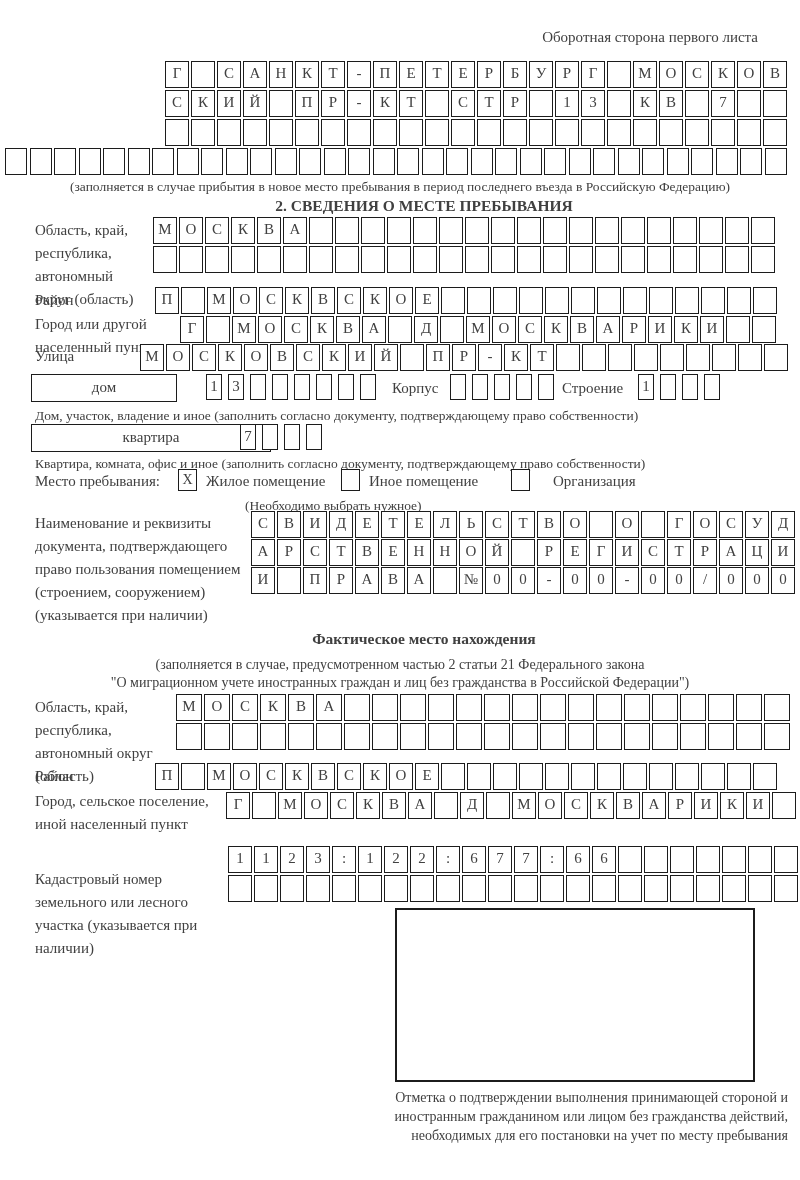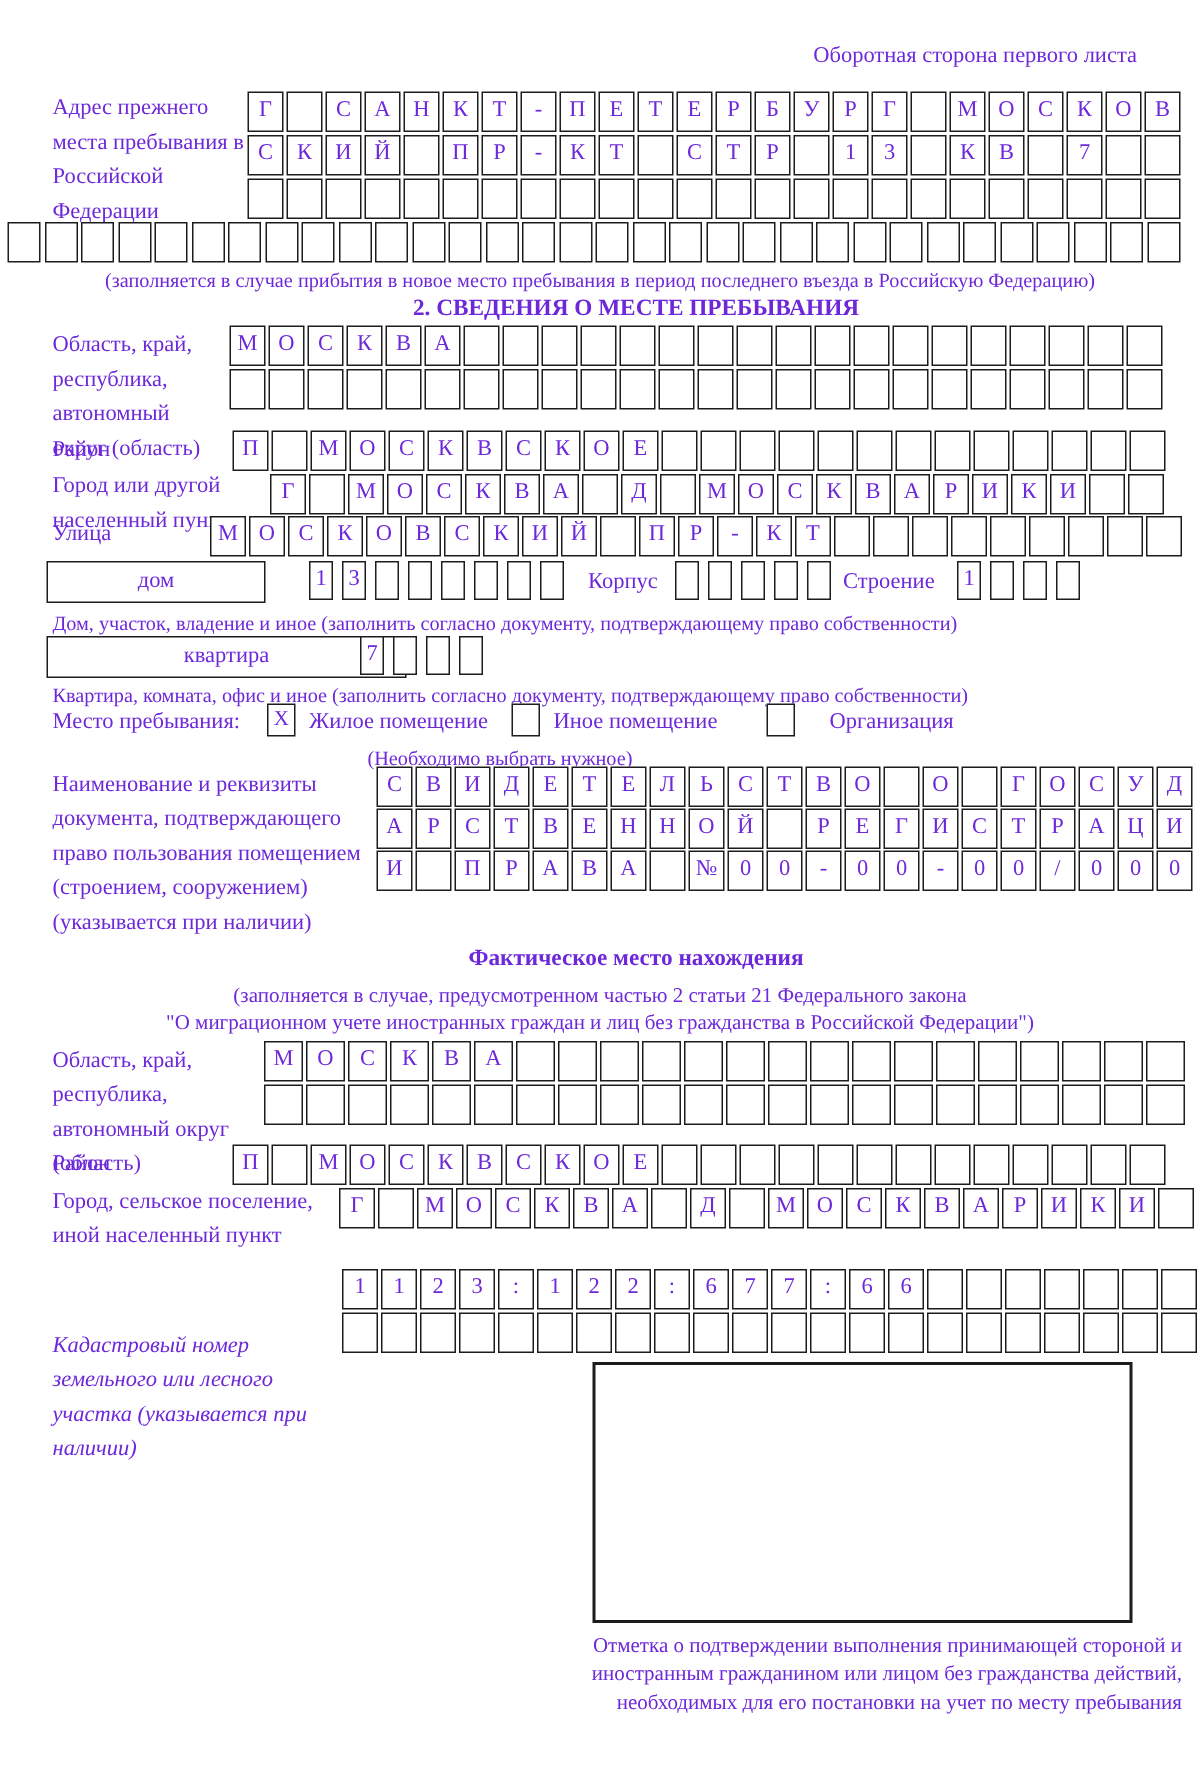--- a/index.html
+++ b/index.html
@@ -1,18 +1,18 @@
 <!DOCTYPE html>
 <html><head>
 <meta charset="utf-8">
 <style>
   html,body{margin:0;padding:0;background:#fff;}
   #page{
     position:relative; width:800px; height:1180px; background:#fff;
-    font-family:"Liberation Serif","DejaVu Serif",serif; color:#6d28d9;
+    font-family:"Liberation Serif","DejaVu Serif",serif; color:#404040;
     overflow:hidden;
   }
   .abs{position:absolute;}
   .lbl{font-size:15px; line-height:23px;}
   .cap{font-size:13.5px; line-height:17px;}
   .ttl{font-weight:bold; font-size:15.5px; text-align:center; width:800px;padding-left:24px;}
   .ctr{text-align:center; width:800px;}
   .cellrow{display:flex; align-items:flex-start;}
   .cell{
     box-sizing:border-box; flex:0 0 auto; width:24px; height:27px;
@@ -33,21 +33,20 @@
   }
   .markbox{box-sizing:border-box; border:2px solid #1c1c1c; background:#fff;}
 </style>
 </head>
 <body>
 
 <div id="page">
 
   <div class="abs lbl" style="top:26px; right:42px;">Оборотная сторона первого листа</div>
 
-  <div class="abs lbl" style="top:61px; left:35px; width:132px;">Адрес прежнего места пребывания в Российской Федерации</div>
   <div class="abs cellrow" style="top:61px; left:165px;">
       <span class="cell">Г</span>
       <span class="cell"></span>
       <span class="cell">С</span>
       <span class="cell">А</span>
       <span class="cell">Н</span>
       <span class="cell">К</span>
       <span class="cell">Т</span>
       <span class="cell">-</span>
       <span class="cell">П</span>
@@ -513,21 +512,21 @@
       <span class="cell">К</span>
       <span class="cell">В</span>
       <span class="cell">А</span>
       <span class="cell">Р</span>
       <span class="cell">И</span>
       <span class="cell">К</span>
       <span class="cell">И</span>
       <span class="cell"></span>
     </div>
 
-  <div class="abs lbl" style="top:886px; left:35px; width:182px;font-style:italic;">Кадастровый номер земельного или лесного участка (указывается при наличии)</div>
+  <div class="abs lbl" style="top:868px; left:35px; width:182px;">Кадастровый номер земельного или лесного участка (указывается при наличии)</div>
   <div class="abs cellrow" style="top:846px; left:228px;">
       <span class="cell">1</span>
       <span class="cell">1</span>
       <span class="cell">2</span>
       <span class="cell">3</span>
       <span class="cell">:</span>
       <span class="cell">1</span>
       <span class="cell">2</span>
       <span class="cell">2</span>
       <span class="cell">:</span>

